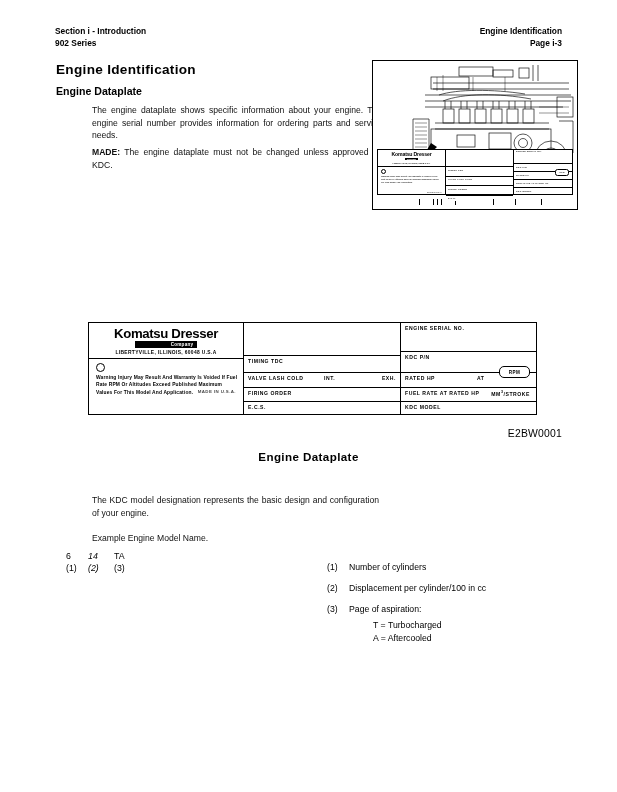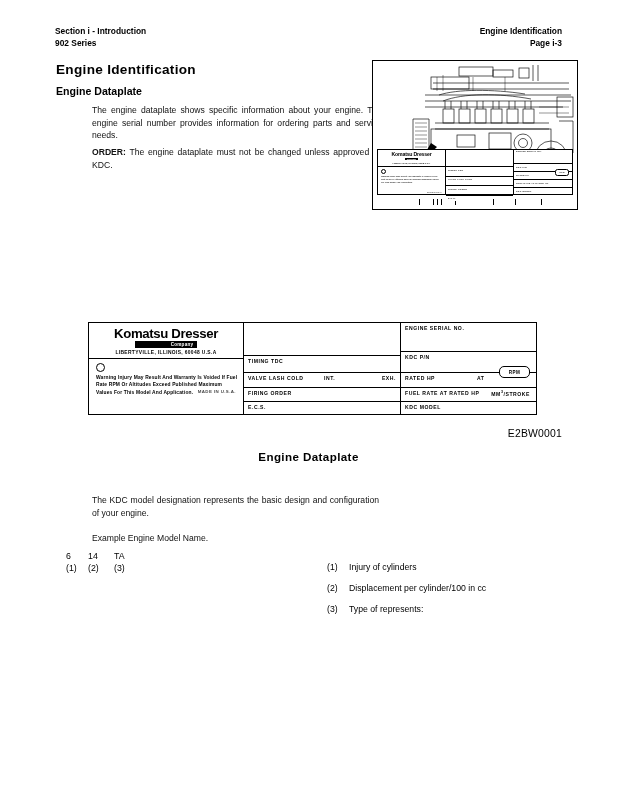--- a/index.html
+++ b/index.html
@@ -58,21 +58,21 @@
 
   
   #model-example {
     position: absolute;
     left: 66px; top: 550px;
     font-size: 8.8px;
     line-height: 1.42;
   }
   #model-example .codes span { display: inline-block; }
   .mc1 { width: 22px; }
-  .mc2 { width: 26px; }
+  .mc2 { width: 26px; font-style: italic; }
 
   
   #legend {
     position: absolute;
     left: 327px; top: 562px;
     font-size: 8.7px;
   }
   .legend-row {
     display: flex;
     margin-bottom: 11px;
@@ -321,21 +321,21 @@
     <div>Engine Identification</div>
     <div>Page i-3</div>
   </div>
 </div>
 
 <div id="section-title">Engine Identification</div>
 <div id="subsection-title">Engine Dataplate</div>
 
 <div class="para" id="para-1">The engine dataplate shows specific information about your engine. The engine serial number provides information for ordering parts and service needs.</div>
 <div class="para" id="para-2">
-  <b>ORDER:</b><span> The engine dataplate must not be changed unless approved by KDC.</span>
+  <b>MADE:</b><span> The engine dataplate must not be changed unless approved by KDC.</span>
 </div>
 
 <div id="engine-figure">
   <svg width="204" height="148" viewBox="0 0 204 148">
     <g stroke="#111" fill="none" stroke-width="0.7">
 
       <rect x="86" y="6" width="34" height="9"></rect>
       <rect x="120" y="9" width="20" height="7"></rect>
       <rect x="146" y="7" width="10" height="10"></rect>
       <path d="M160 4 L160 20 M165 4 L165 20"></path>
@@ -504,23 +504,27 @@
     <span class="mc1">6</span><span class="mc2">14</span><span>TA</span>
   </div>
   <div class="codes">
     <span class="mc1">(1)</span><span class="mc2">(2)</span><span>(3)</span>
   </div>
 </div>
 
 <div id="legend">
   <div class="legend-row">
     <span class="legend-num">(1)</span>
-    <span>Injury of cylinders</span>
+    <span>Number of cylinders</span>
   </div>
   <div class="legend-row">
     <span class="legend-num">(2)</span>
     <span>Displacement per cylinder/100 in cc</span>
   </div>
   <div class="legend-row">
     <span class="legend-num">(3)</span>
-    <span>Type of represents:</span>
+    <span>Page of aspiration:</span>
+  </div>
+  <div class="legend-sub">
+    <div>T = Turbocharged</div>
+    <div>A = Aftercooled</div>
   </div>
 </div>
 
 </body></html>

